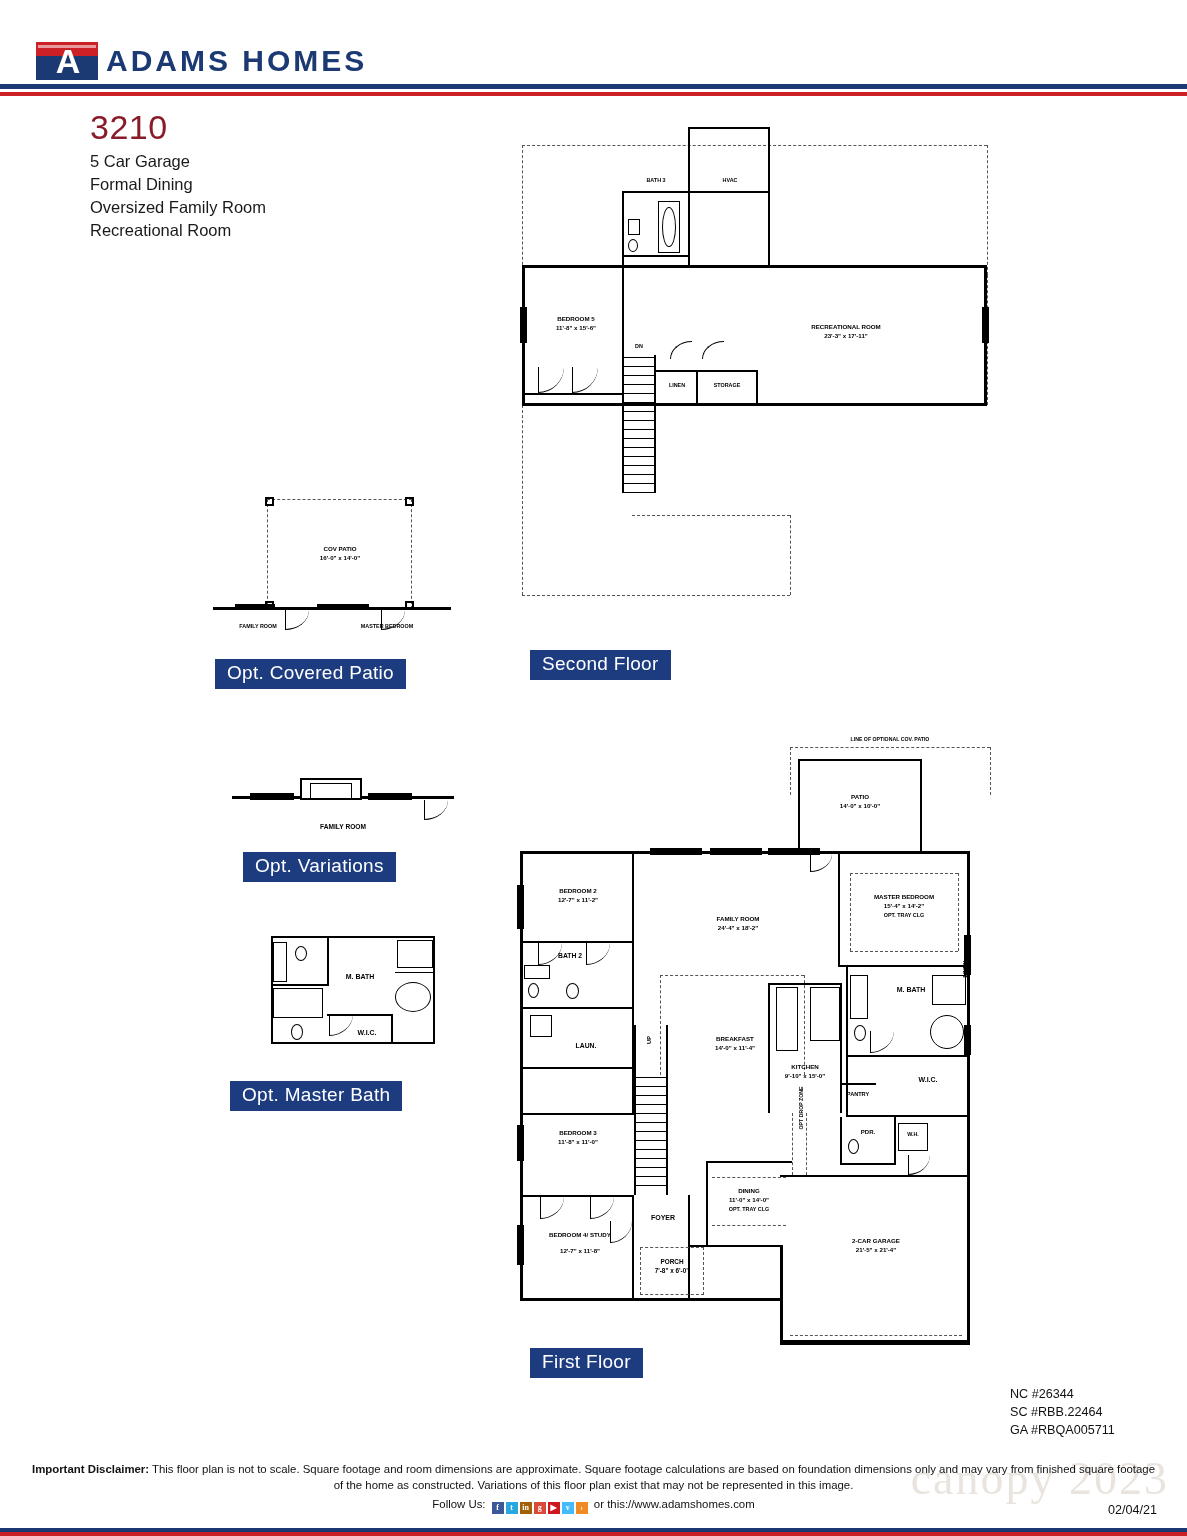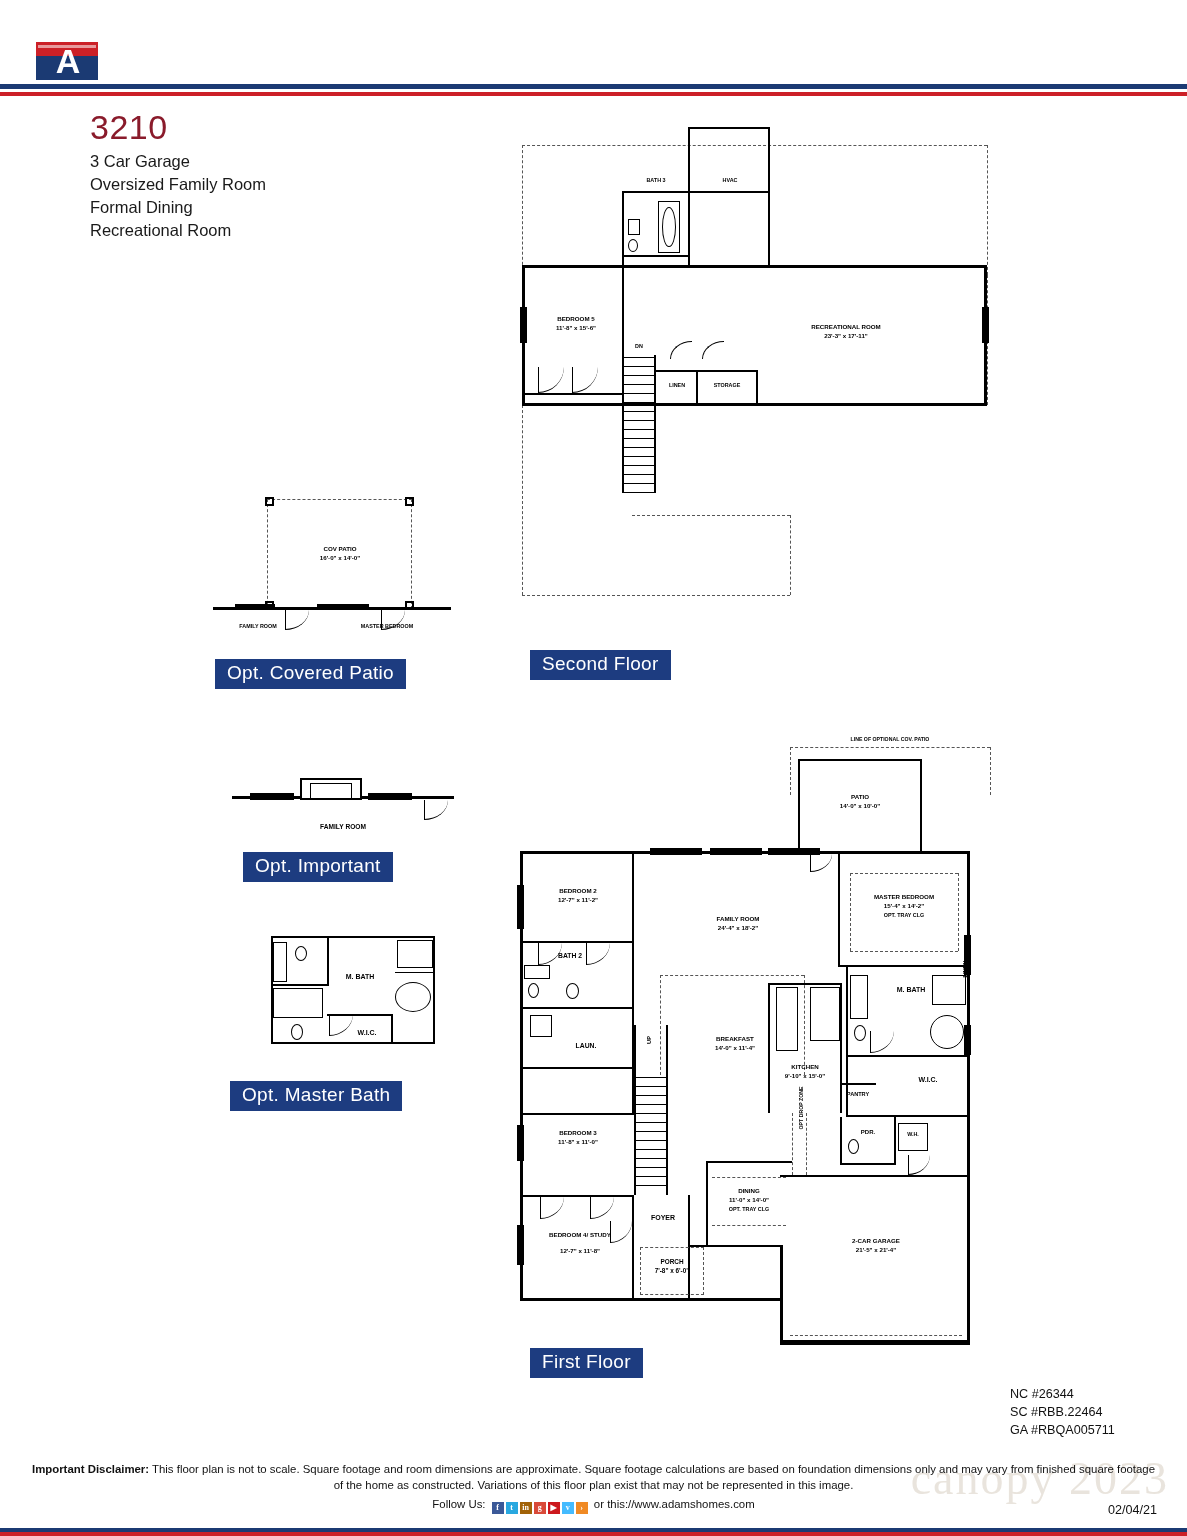--- a/index.html
+++ b/index.html
@@ -232,32 +232,33 @@
 </head>
 <body>
 
 <div class="header">
   <div class="logo-wrap">
     <div class="logo-mark">
       <div class="logo-roof"></div>
       <div class="logo-body"></div>
       <div class="logo-a">A</div>
     </div>
+    <div class="logo-text">ADAMS HOMES</div>
   </div>
   <div class="hdr-rule r1"></div>
   <div class="hdr-rule r2"></div>
   <div class="hdr-rule r3"></div>
 </div>
 
 <div class="title-block">
   <div class="plan-number">3210</div>
   <div class="plan-specs">
-    <div>3 Car Garage</div>
+    <div>5 Car Garage</div>
+    <div>Formal Dining</div>
     <div>Oversized Family Room</div>
-    <div>Formal Dining</div>
     <div>Recreational Room</div>
   </div>
 </div>
 
 <div class="plan" style="left:510px; top:135px; width:500px; height:510px;">
 
   <div class="dashl" style="left:12px; top:10px; width:465px;"></div>
   <div class="dashv" style="left:12px; top:10px; height:130px;"></div>
   <div class="dashv" style="left:477px; top:10px; height:130px;"></div>
   <div class="dashl" style="left:12px; top:270px; width:110px;"></div>
@@ -360,21 +361,21 @@
 <div class="plan" style="left:228px; top:778px; width:230px; height:70px;">
   <div class="w" style="left:4px; top:18px; width:222px; height:3px;"></div>
   <div class="boxw" style="left:72px; top:0px; width:62px; height:22px; background:#fff;"></div>
   <div class="box" style="left:82px; top:5px; width:42px; height:16px;"></div>
   <div class="w" style="left:22px; top:15px; width:44px; height:7px;"></div>
   <div class="w" style="left:140px; top:15px; width:44px; height:7px;"></div>
   <div class="arc" style="left:196px; top:22px; width:24px; height:20px;"></div>
   <div class="lbl xs" style="left:60px; top:46px; width:110px; font-size:6.6px;">FAMILY ROOM</div>
 </div>
 
-<div class="tag" style="left:243px; top:852px;">Opt. Important</div>
+<div class="tag" style="left:243px; top:852px;">Opt. Variations</div>
 
 <div class="plan" style="left:265px; top:930px; width:190px; height:140px;">
   <div class="w" style="left:6px; top:6px; width:164px; height:2px;"></div>
   <div class="w" style="left:6px; top:6px; width:2px; height:108px;"></div>
   <div class="w" style="left:6px; top:112px; width:164px; height:2px;"></div>
   <div class="w" style="left:168px; top:6px; width:2px; height:108px;"></div>
   <div class="w" style="left:62px; top:6px; width:2px; height:48px;"></div>
   <div class="w" style="left:6px; top:54px; width:58px; height:2px;"></div>
   <div class="w" style="left:62px; top:84px; width:66px; height:2px;"></div>
   <div class="w" style="left:126px; top:84px; width:2px; height:30px;"></div>

